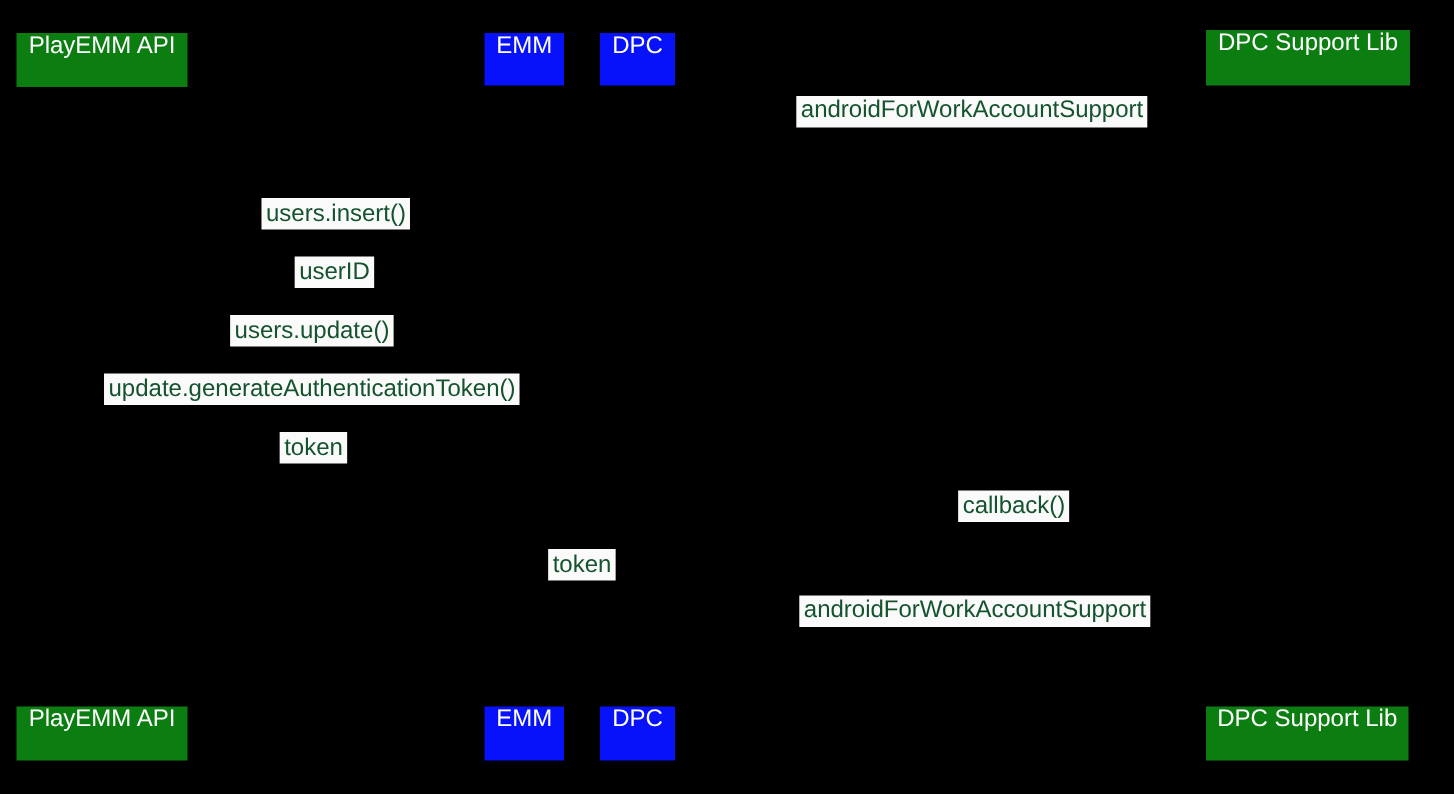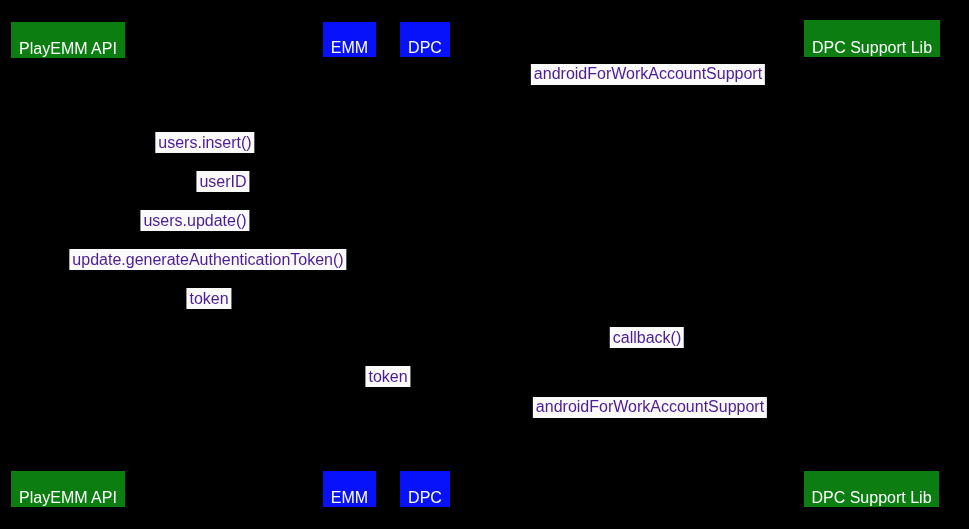--- a/index.html
+++ b/index.html
@@ -11,34 +11,34 @@
     position: relative;
     width: 969px;
     height: 529px;
     background: #000000;
     overflow: hidden;
     font-family: "Liberation Sans", sans-serif;
   }
   .actor {
     position: absolute;
     display: flex;
-    align-items: flex-end;
+    align-items: flex-start;
     justify-content: center;
     color: #ffffff;
     font-size: 16px;
     white-space: nowrap;
   }
   .actor.green { background: #0c7e11; }
   .actor.blue  { background: #0712fa; }
 
   .msg {
     position: absolute;
     transform: translateX(-50%);
     background: #fafafa;
-    color: #4c1d95;
+    color: #14532d;
     font-size: 16px;
     line-height: 21px;
     padding: 0 3px;
     text-align: center;
     white-space: nowrap;
   }
   .msg.two-line { line-height: 20.5px; }
   .msg .line { display: block; }
 
   
@@ -48,26 +48,26 @@
   .a-dsl-top     { left: 804px; top: 20px; width: 136px; height: 37px; }
 
   
   .a-playemm-bot { left: 11px;  top: 471px; width: 114px; height: 36px; }
   .a-emm-bot     { left: 323px; top: 471px; width: 53px;  height: 36px; }
   .a-dpc-bot     { left: 400px; top: 471px; width: 50px;  height: 36px; }
   .a-dsl-bot     { left: 804px; top: 471px; width: 135px; height: 36px; }
 
   
   .m0 { left: 648px; top: 64px;  }
-  .m1 { left: 205px; top: 132px; }
+  .m1 { left: 224px; top: 132px; }
   .m2 { left: 223px; top: 171px; }
-  .m3 { left: 195px; top: 210px; }
+  .m3 { left: 208px; top: 210px; }
   .m4 { left: 208px; top: 249px; }
   .m5 { left: 209px; top: 288px; }
-  .m6 { left: 647px; top: 327px; }
+  .m6 { left: 676px; top: 327px; }
   .m7 { left: 388px; top: 366px; }
   .m8 { left: 650px; top: 397px; }
 </style>
 </head>
 <body>
 
 <div class="canvas" style="background-color: rgb(0, 0, 0);">
 
   <div class="actor green a-playemm-top" style="background-color: rgb(12, 126, 17);">
     <span>PlayEMM API</span>

